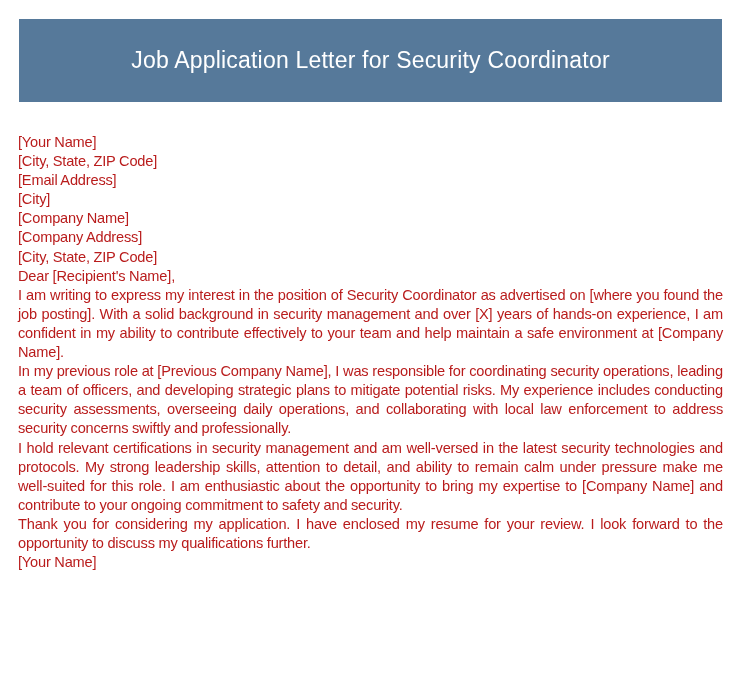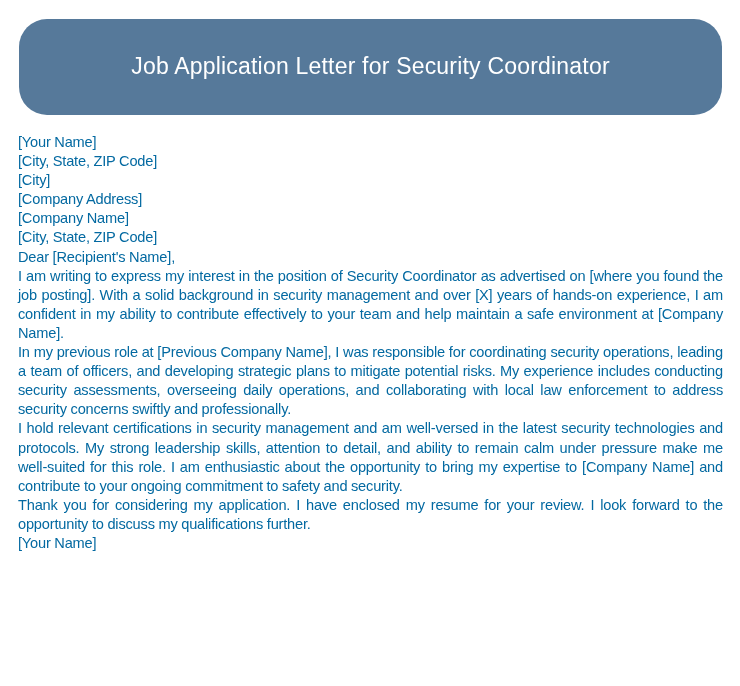--- a/index.html
+++ b/index.html
@@ -19,46 +19,45 @@
     width: 740px;
     height: 686px;
     background: #ffffff;
     box-sizing: border-box;
   }
   .title-banner {
     position: absolute;
     left: 19px;
     top: 19px;
     width: 703px;
-    height: 96px;
+    height: 83px;
     background: #56799a;
     display: flex;
     align-items: center;
     justify-content: center;
-    border-radius: 28px;
   }
   .title-banner-text {
     color: #ffffff;
     font-family: "Liberation Sans", "DejaVu Sans", sans-serif;
     font-size: 23px;
     font-weight: 400;
     letter-spacing: 0.2px;
     line-height: 1.2;
     text-align: center;
     white-space: nowrap;
   }
   .letter-body {
     position: absolute;
     left: 18px;
     top: 133px;
     width: 705px;
   }
   .letter-line,
   .letter-para {
-    color: #0369a1;
+    color: #b91c1c;
     font-family: "Liberation Sans", "DejaVu Sans", sans-serif;
     font-size: 14.6px;
     line-height: 19.1px;
     margin: 0;
     padding: 0;
     text-align: left;
     word-spacing: -0.2px;
     letter-spacing: -0.18px;
   }
   .letter-para {
@@ -78,26 +77,27 @@
 
   <div class="title-banner">
     <div class="title-banner-text">Job Application Letter for Security Coordinator</div>
   </div>
 
   <div class="letter-body">
 
     <div class="addr-block">
       <div class="letter-line">[Your Name]</div>
       <div class="letter-line">[City, State, ZIP Code]</div>
+      <div class="letter-line">[Email Address]</div>
       <div class="letter-line">[City]</div>
     </div>
 
     <div class="addr-block">
+      <div class="letter-line">[Company Name]</div>
       <div class="letter-line">[Company Address]</div>
-      <div class="letter-line">[Company Name]</div>
       <div class="letter-line">[City, State, ZIP Code]</div>
     </div>
 
     <div class="letter-line">Dear [Recipient's Name],</div>
 
     <p class="letter-para">I am writing to express my interest in the position of Security Coordinator as advertised on [where you found the job posting]. With a solid background in security management and over [X] years of hands-on experience, I am confident in my ability to contribute effectively to your team and help maintain a safe environment at [Company Name].</p>
     <p class="letter-para">In my previous role at [Previous Company Name], I was responsible for coordinating security operations, leading a team of officers, and developing strategic plans to mitigate potential risks. My experience includes conducting security assessments, overseeing daily operations, and collaborating with local law enforcement to address security concerns swiftly and professionally.</p>
     <p class="letter-para">I hold relevant certifications in security management and am well-versed in the latest security technologies and protocols. My strong leadership skills, attention to detail, and ability to remain calm under pressure make me well-suited for this role. I am enthusiastic about the opportunity to bring my expertise to [Company Name] and contribute to your ongoing commitment to safety and security.</p>
     <p class="letter-para">Thank you for considering my application. I have enclosed my resume for your review. I look forward to the opportunity to discuss my qualifications further.</p>
 

